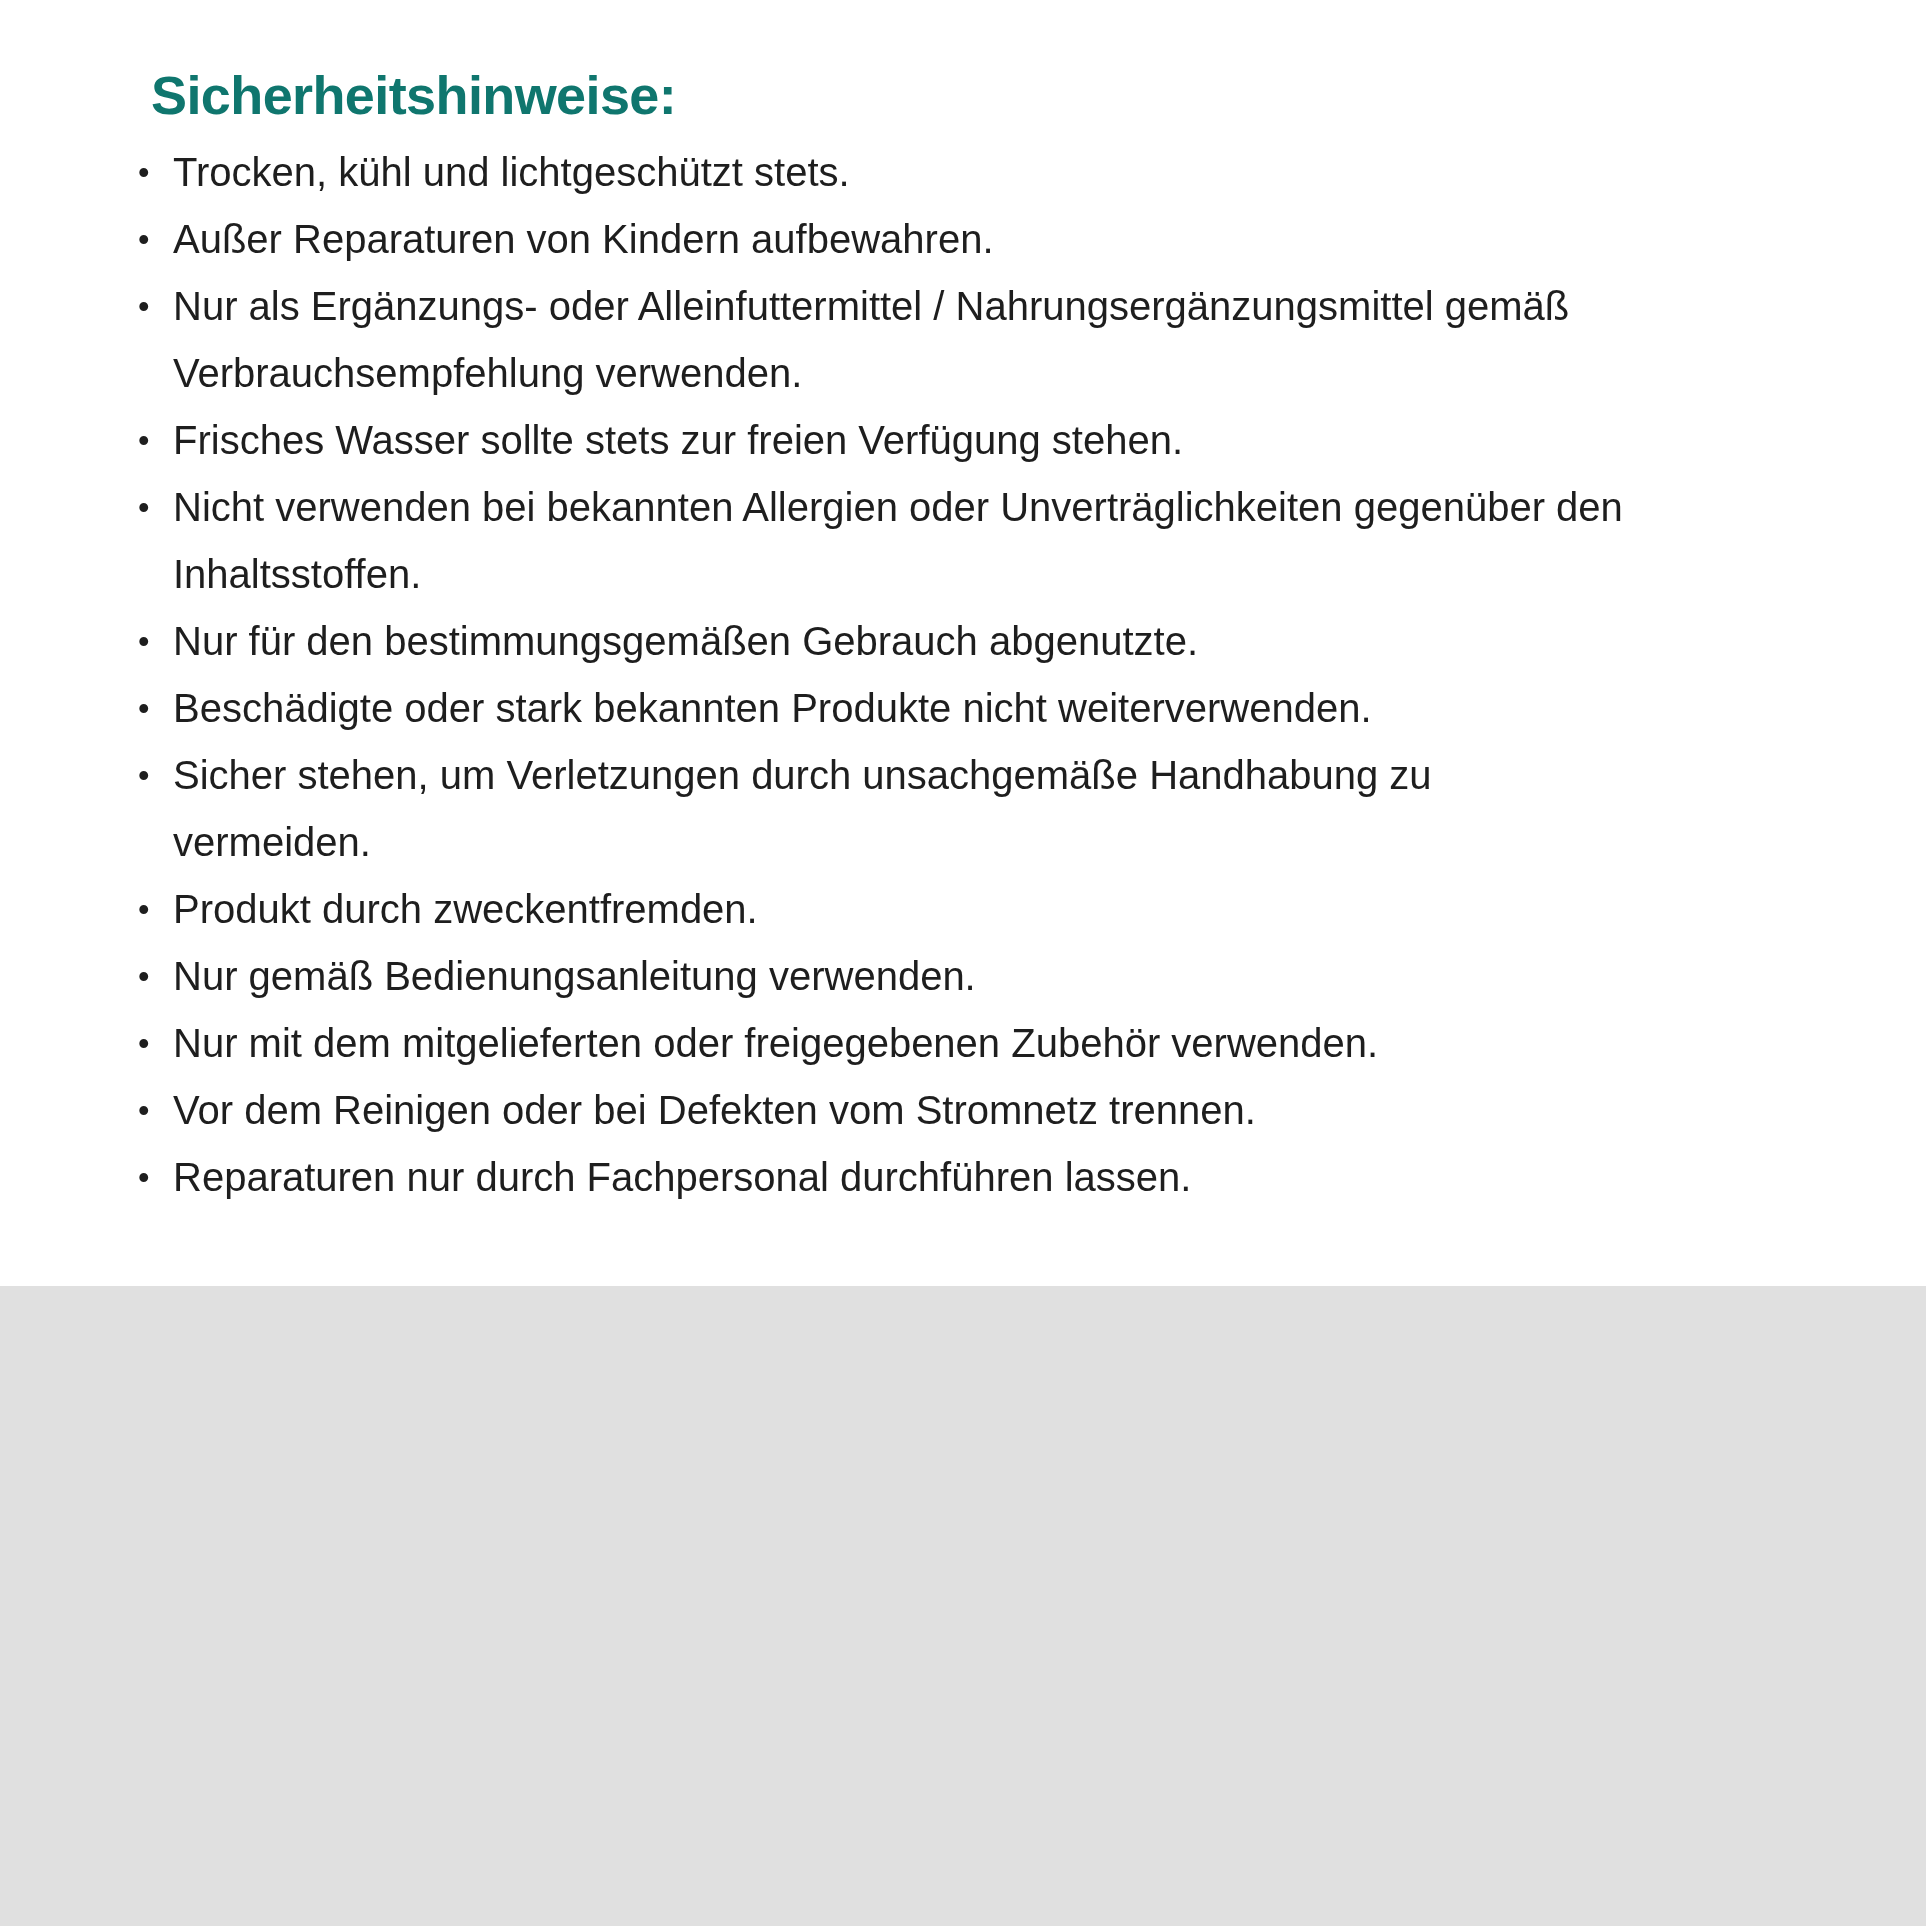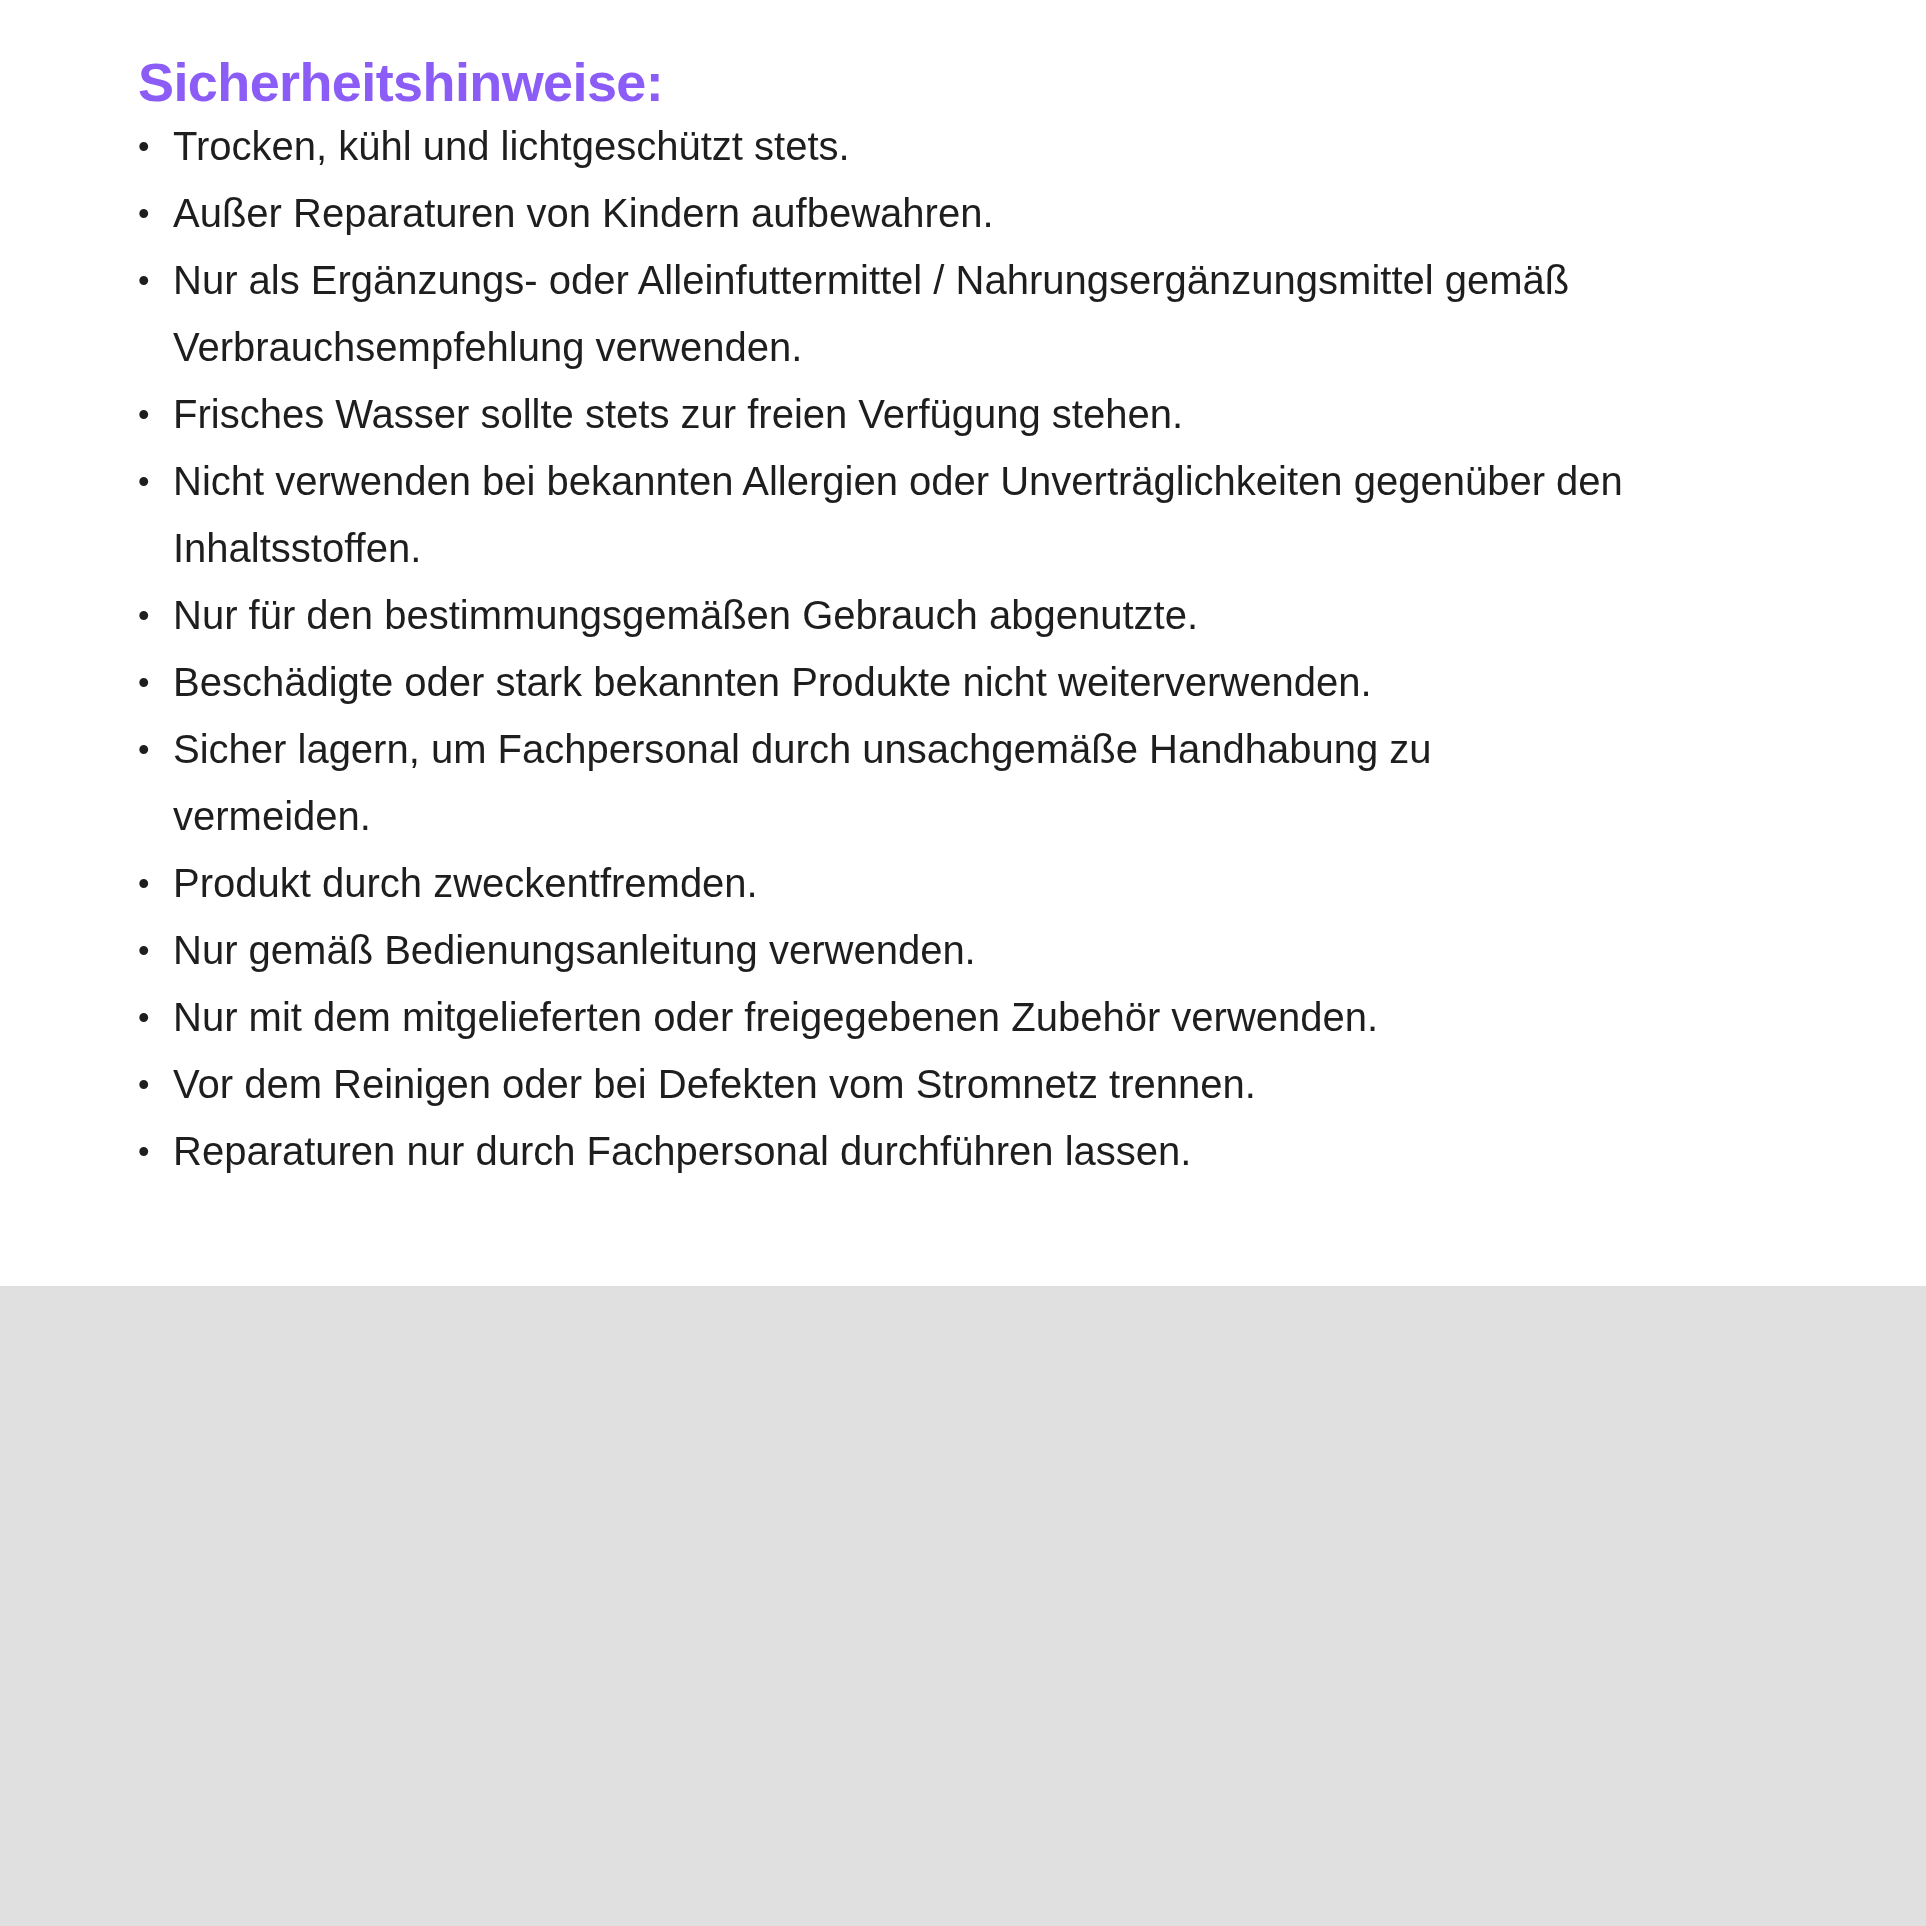--- a/index.html
+++ b/index.html
@@ -26,24 +26,24 @@
     left: 0; top: 1286px;
     width: 1926px; height: 640px;
     background: #e0e0e0;
   }
   .de-block {
     position: absolute;
     left: 138px; top: 51px;
     width: 1656px;
   }
   .de-title {
-    margin: 0;
+    margin: 13px;
     font-size: 54px;
     font-weight: 700;
-    color: #8b5cf6;
+    color: #0f766e;
     letter-spacing: -0.6px;
     line-height: 1.15;
   }
   ul.blist {
     list-style: none;
     margin: 0;
     padding: 0;
   }
   .de-list {
     margin-top: 26px;
@@ -97,21 +97,21 @@
       <li>
         <span class="marker">•</span>
         <span class="txt">Nur für den bestimmungsgemäßen Gebrauch abgenutzte.</span>
       </li>
       <li>
         <span class="marker">•</span>
         <span class="txt">Beschädigte oder stark bekannten Produkte nicht weiterverwenden.</span>
       </li>
       <li class="de-narrow">
         <span class="marker">•</span>
-        <span class="txt">Sicher lagern, um Fachpersonal durch unsachgemäße Handhabung zu vermeiden.</span>
+        <span class="txt">Sicher stehen, um Verletzungen durch unsachgemäße Handhabung zu vermeiden.</span>
       </li>
       <li>
         <span class="marker">•</span>
         <span class="txt">Produkt durch zweckentfremden.</span>
       </li>
       <li>
         <span class="marker">•</span>
         <span class="txt">Nur gemäß Bedienungsanleitung verwenden.</span>
       </li>
       <li>

